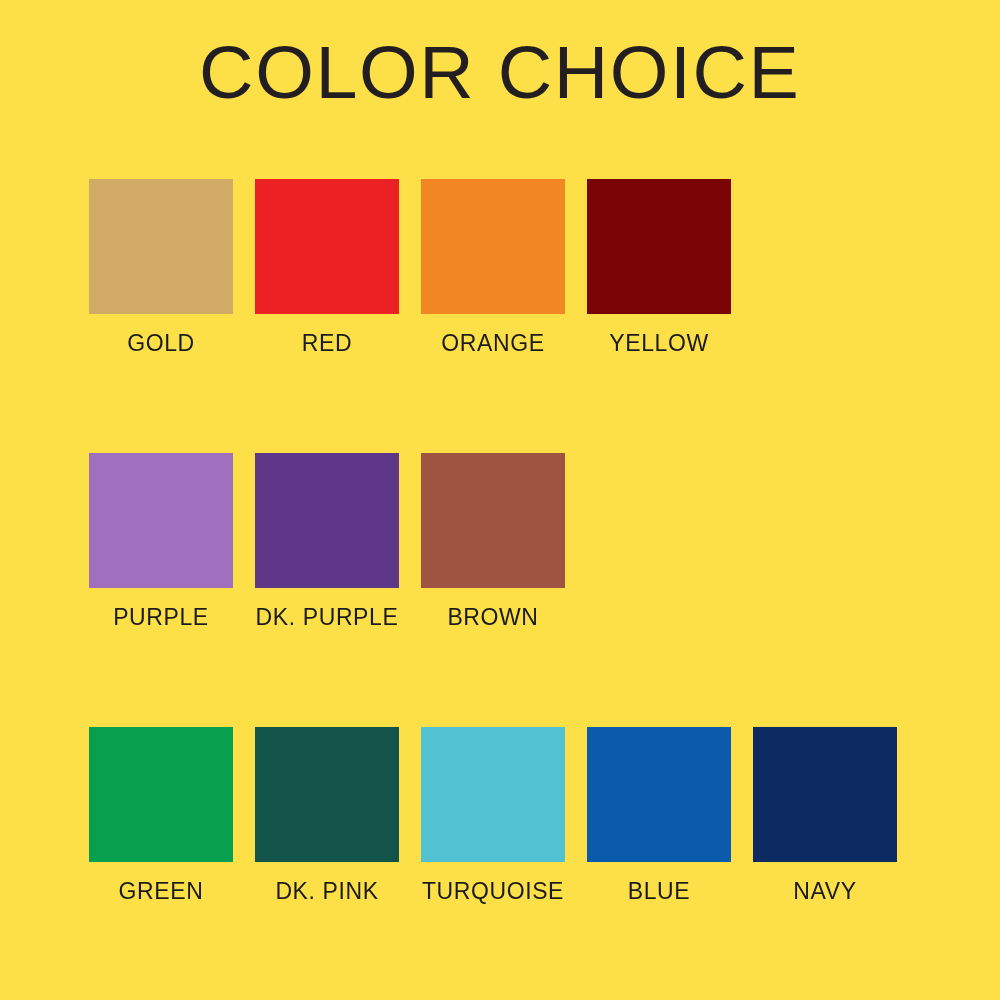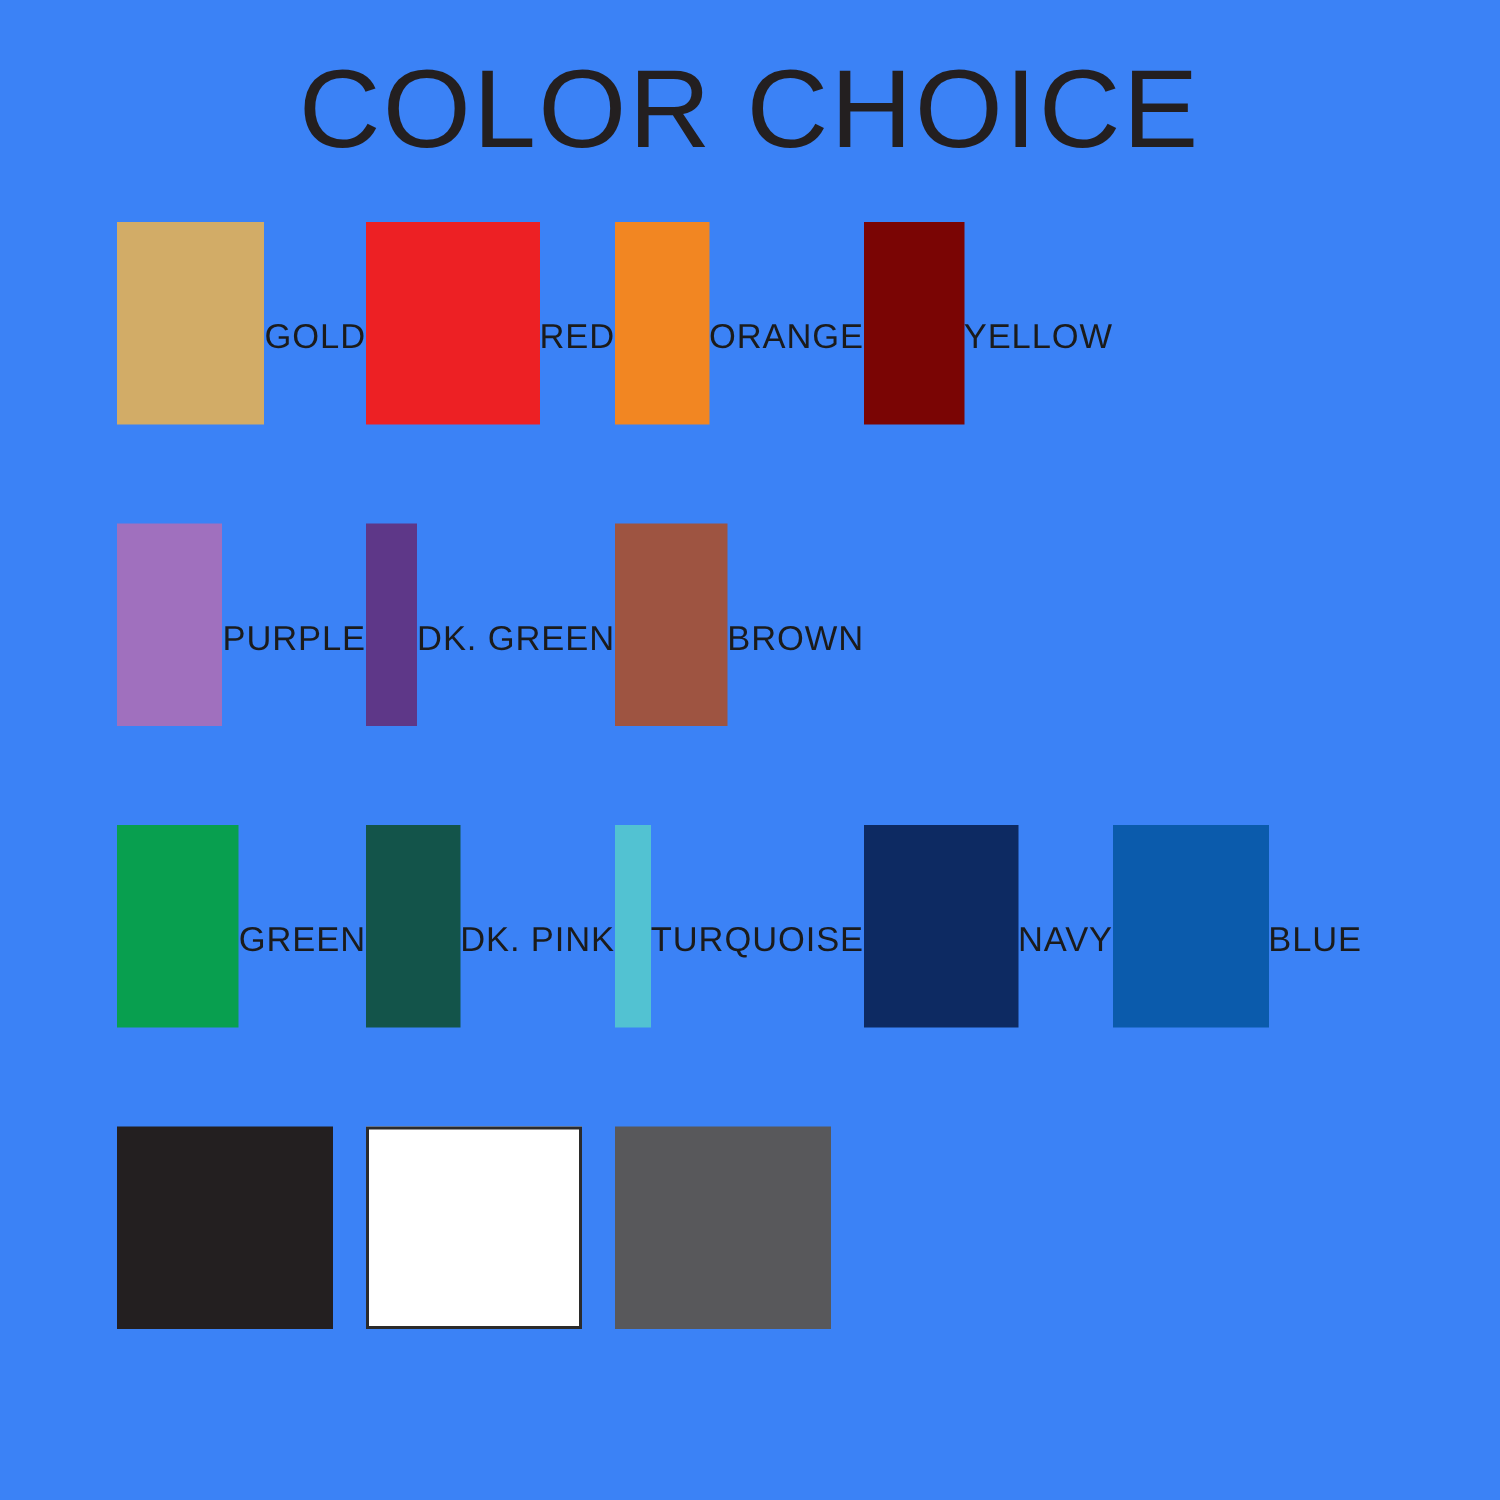--- a/index.html
+++ b/index.html
@@ -56,22 +56,23 @@
     align-items: flex-start;
     margin-bottom: 66px;
   }
   .swatch-row:last-child {
     margin-bottom: 0;
   }
   .swatch-cell {
     width: 166px;
     margin-right: 0px;
     display: flex;
-    flex-direction: row;
+    flex-direction: column;
     align-items: center;
+    margin-top: 31px;
   }
   .swatch-chip {
     width: 144px;
     height: 135px;
     box-sizing: border-box;
     border: 0 solid transparent;
   }
   .swatch-chip.outlined {
     border: 2px solid #2b2b2b;
   }
@@ -83,21 +84,21 @@
     font-weight: 400;
     letter-spacing: 0.6px;
     color: #1b1b1b;
     text-align: center;
     white-space: nowrap;
   }
 </style>
 </head>
 <body style="background-color: rgb(255, 255, 255);">
 
-<div class="page" style="background-color: #3b82f6;">
+<div class="page" style="background-color: #fde047;">
 
   <div class="title-bar">
     <div class="title" style="color: rgb(35, 31, 32);">COLOR CHOICE</div>
   </div>
 
   <div class="grid">
 
   <div class="swatch-row">
         <div class="swatch-cell">
           <div class="swatch-chip" style="background-color: rgb(210, 172, 103);"></div>
@@ -116,47 +117,47 @@
           <div class="swatch-label">YELLOW</div>
         </div>
       </div>
       <div class="swatch-row">
         <div class="swatch-cell">
           <div class="swatch-chip" style="background-color: rgb(160, 112, 190);"></div>
           <div class="swatch-label">PURPLE</div>
         </div>
         <div class="swatch-cell">
           <div class="swatch-chip" style="background-color: rgb(94, 55, 136);"></div>
-          <div class="swatch-label">DK. GREEN</div>
+          <div class="swatch-label">DK. PURPLE</div>
         </div>
         <div class="swatch-cell">
           <div class="swatch-chip" style="background-color: rgb(158, 84, 65);"></div>
           <div class="swatch-label">BROWN</div>
         </div>
       </div>
       <div class="swatch-row">
         <div class="swatch-cell">
           <div class="swatch-chip" style="background-color: rgb(8, 159, 79);"></div>
           <div class="swatch-label">GREEN</div>
         </div>
         <div class="swatch-cell">
           <div class="swatch-chip" style="background-color: rgb(19, 84, 74);"></div>
           <div class="swatch-label">DK. PINK</div>
         </div>
         <div class="swatch-cell">
           <div class="swatch-chip" style="background-color: rgb(82, 194, 210);"></div>
           <div class="swatch-label">TURQUOISE</div>
         </div>
         <div class="swatch-cell">
+          <div class="swatch-chip" style="background-color: rgb(11, 91, 172);"></div>
+          <div class="swatch-label">BLUE</div>
+        </div>
+        <div class="swatch-cell">
           <div class="swatch-chip" style="background-color: rgb(13, 42, 98);"></div>
           <div class="swatch-label">NAVY</div>
-        </div>
-        <div class="swatch-cell">
-          <div class="swatch-chip" style="background-color: rgb(11, 91, 172);"></div>
-          <div class="swatch-label">BLUE</div>
         </div>
       </div>
       <div class="swatch-row">
         <div class="swatch-cell">
           <div class="swatch-chip" style="background-color: rgb(35, 31, 32);"></div>
         </div>
         <div class="swatch-cell">
           <div class="swatch-chip outlined" style="background-color: rgb(255, 255, 255);"></div>
         </div>
         <div class="swatch-cell">

